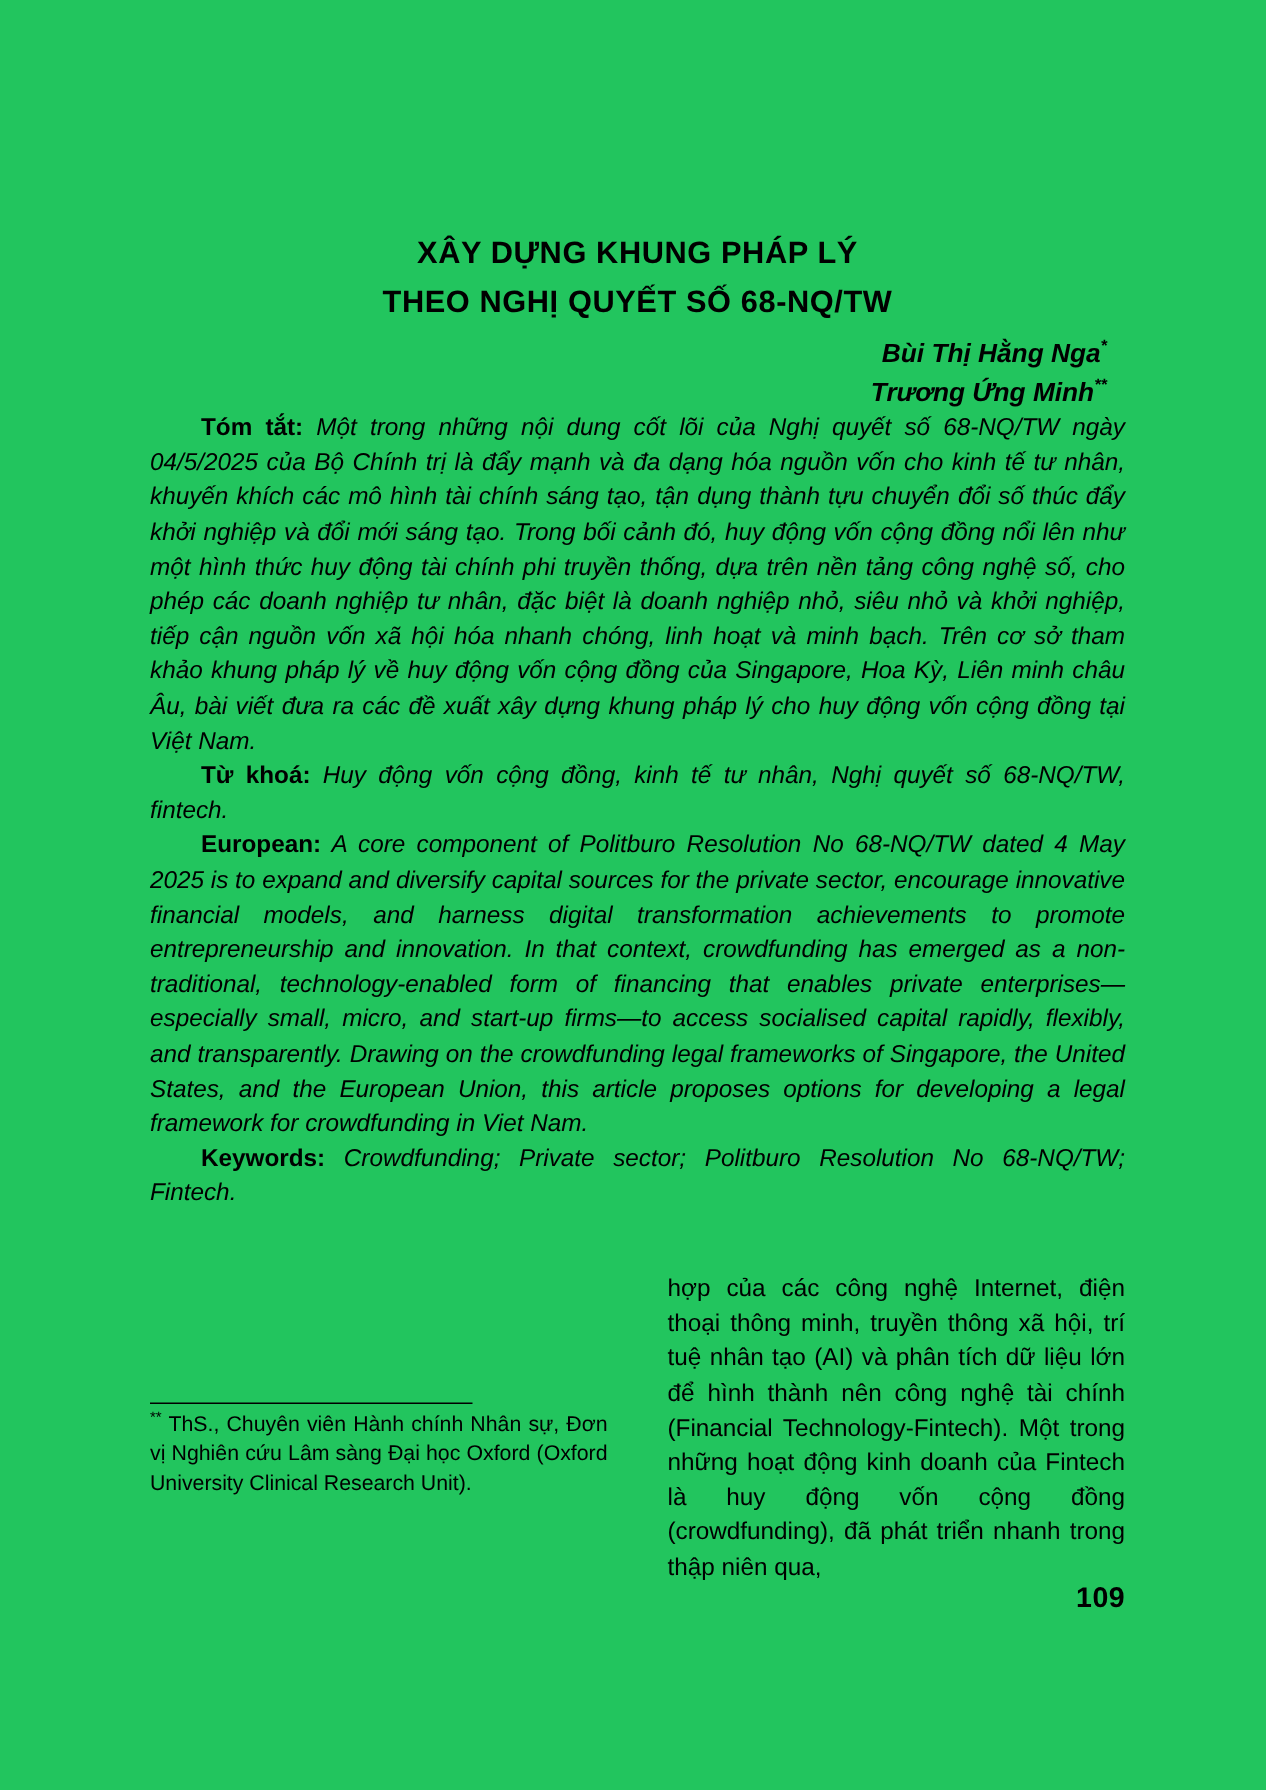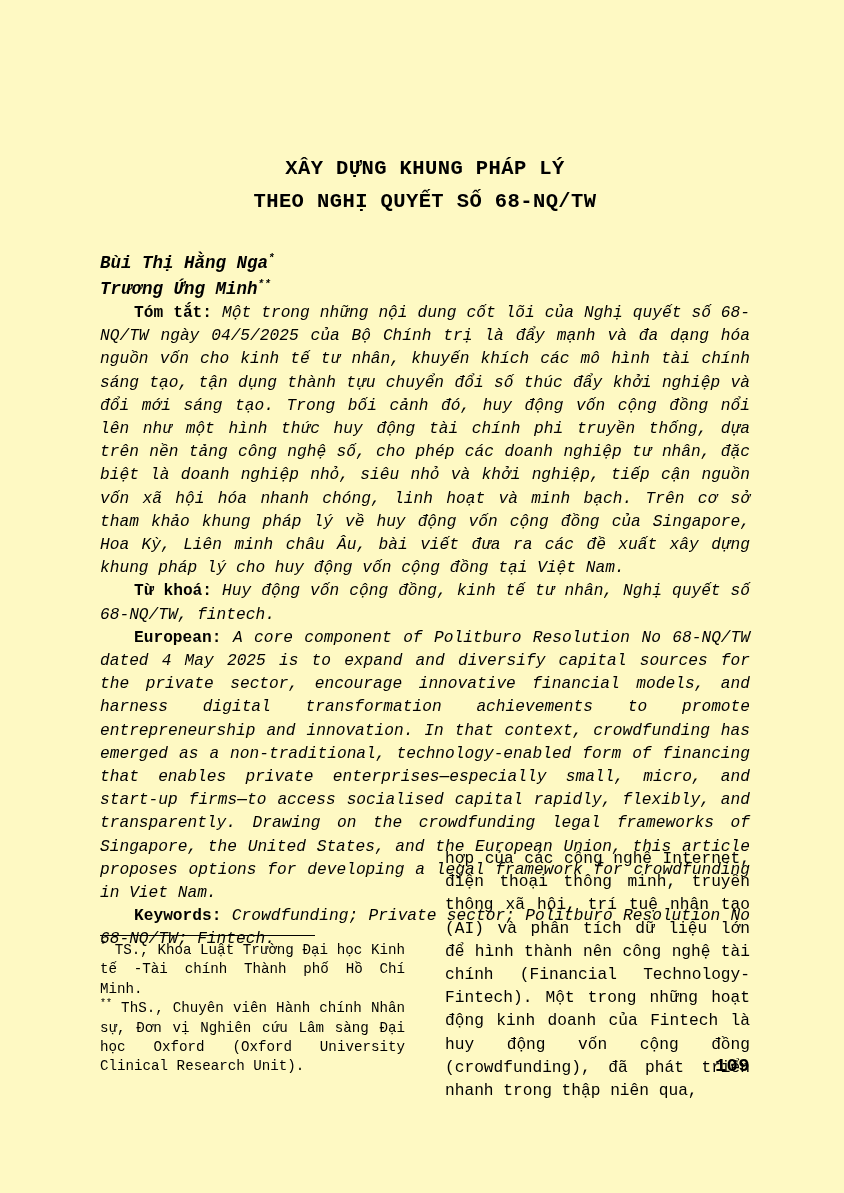--- a/index.html
+++ b/index.html
@@ -5,24 +5,24 @@
   html, body {
     margin: 0;
     padding: 0;
     background: #ffffff;
   }
 
   .page {
     position: relative;
     width: 844px;
     height: 1193px;
-    background: #fef9c3;
+    background: #22c55e;
     margin: 0 auto;
     overflow: hidden;
-    font-family: Liberation Mono, monospace;
+    font-family: Liberation Sans, sans-serif;
     color: #000000;
     box-sizing: border-box;
   }
 
   .content {
     position: absolute;
     left: 100px;
     top: 0;
     width: 650px;
   }
@@ -35,22 +35,22 @@
   .title-line {
     font-size: 20.5px;
     font-weight: bold;
     letter-spacing: 0.4px;
     line-height: 33px;
     white-space: nowrap;
   }
 
   
   .authors {
-    margin-top: 32px;
-    text-align: left;
+    margin-top: 4px;
+    text-align: right;
     padding-right: 12px;
   }
   .author-line {
     font-size: 17.5px;
     font-weight: bold;
     font-style: italic;
     line-height: 26px;
   }
   .author-line sup {
     font-size: 11px;
@@ -193,22 +193,19 @@
 
   <div class="columns">
     <div class="col col-right">
       <p class="body-para noindent">hợp của các công nghệ Internet, điện thoại thông minh, truyền thông xã hội, trí tuệ nhân tạo (AI) và phân tích dữ liệu lớn để hình thành nên công nghệ tài chính (Financial Technology-Fintech). Một trong những hoạt động kinh doanh của Fintech là huy động vốn cộng đồng (crowdfunding), đã phát triển nhanh trong thập niên qua,</p>
     </div>
   </div>
 
   <div class="footnotes">
     <div class="fn-rule"></div>
     <p class="fn-para">
-      <sup>*</sup><span> TS., Khoa Luật Trường Đại học Kinh tế -Tài chính Thành phố Hồ Chí Minh.</span>
-    </p>
-    <p class="fn-para">
       <sup>**</sup><span> ThS., Chuyên viên Hành chính Nhân sự, Đơn vị Nghiên cứu Lâm sàng Đại học Oxford (Oxford University Clinical Research Unit).</span>
     </p>
   </div>
 
   <div class="page-number">109</div>
 
 </div>
 
 </body></html>

